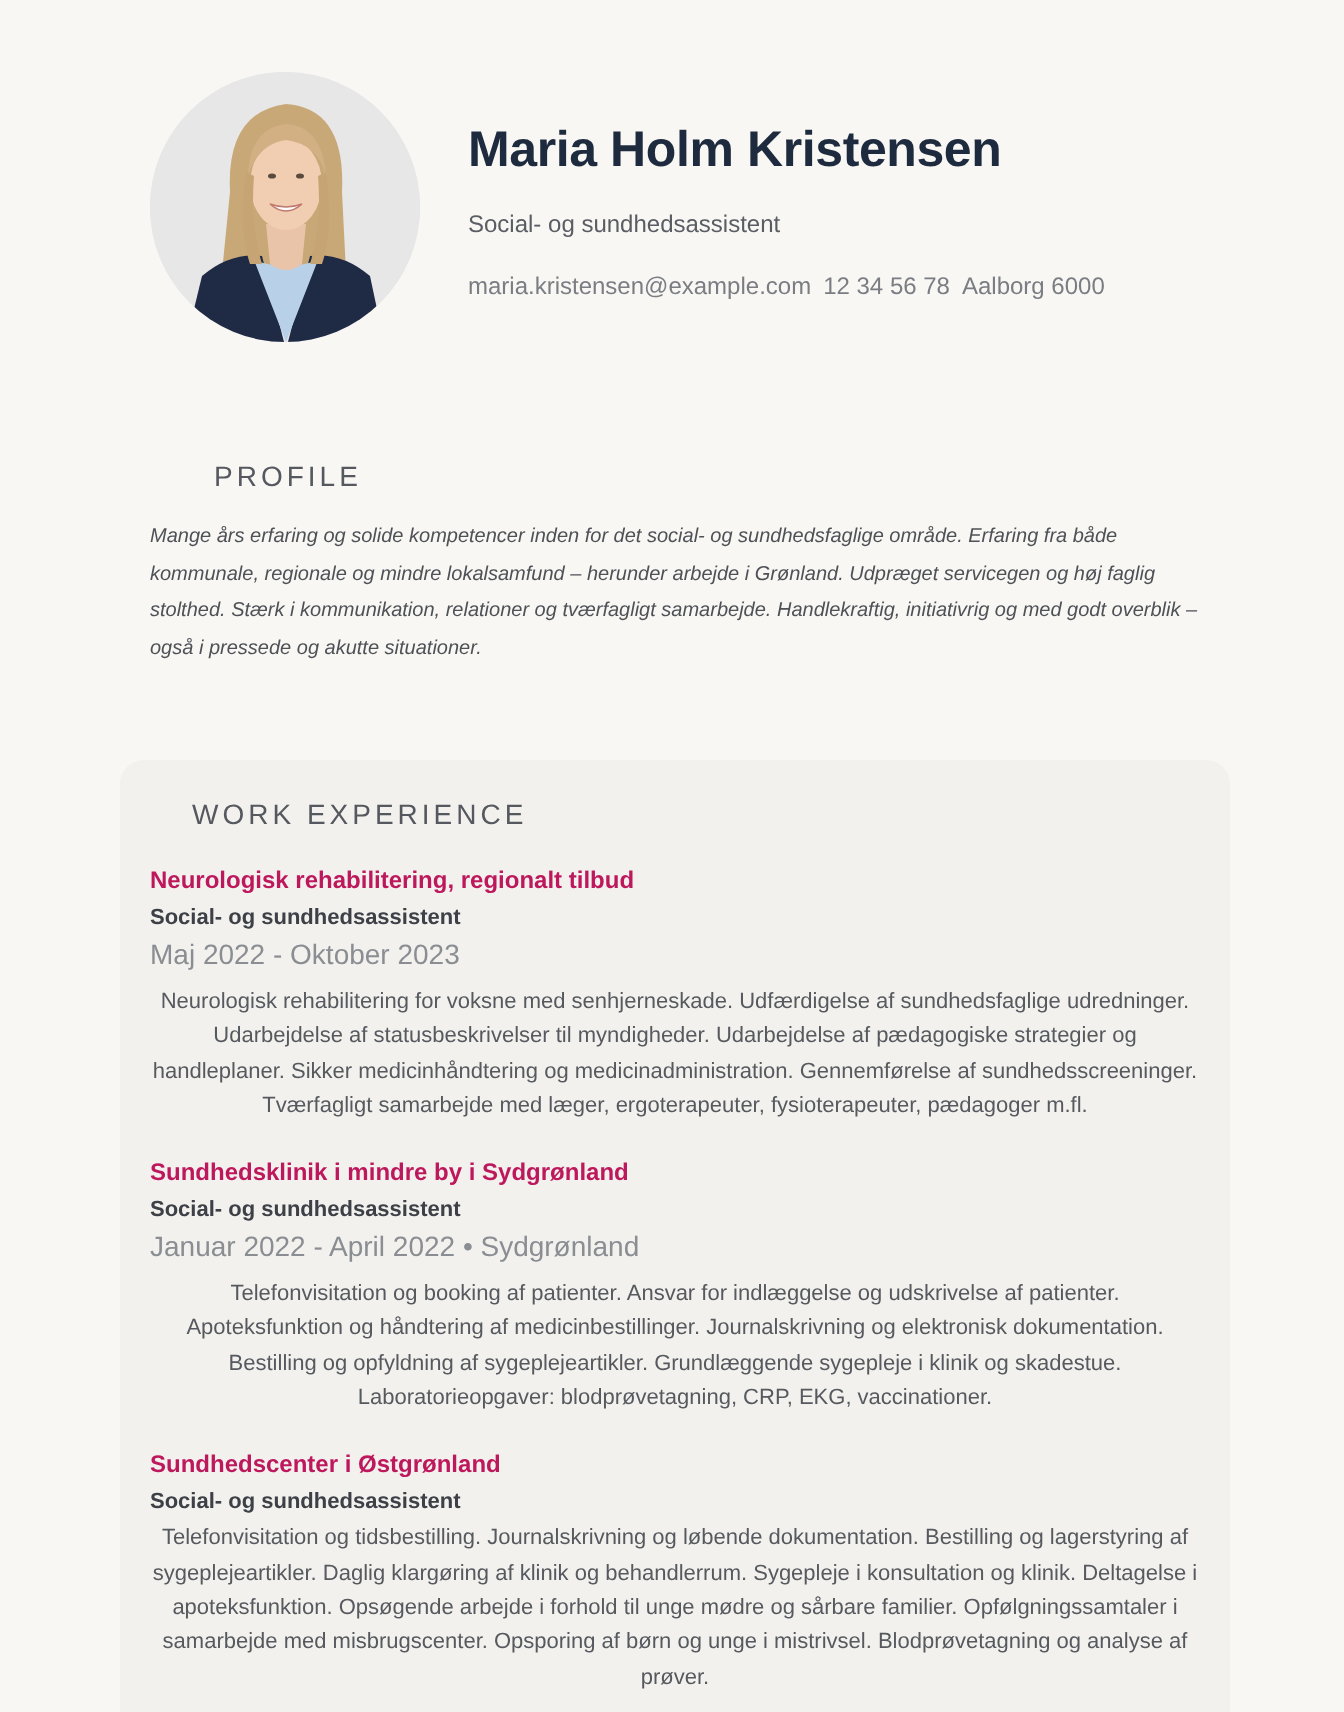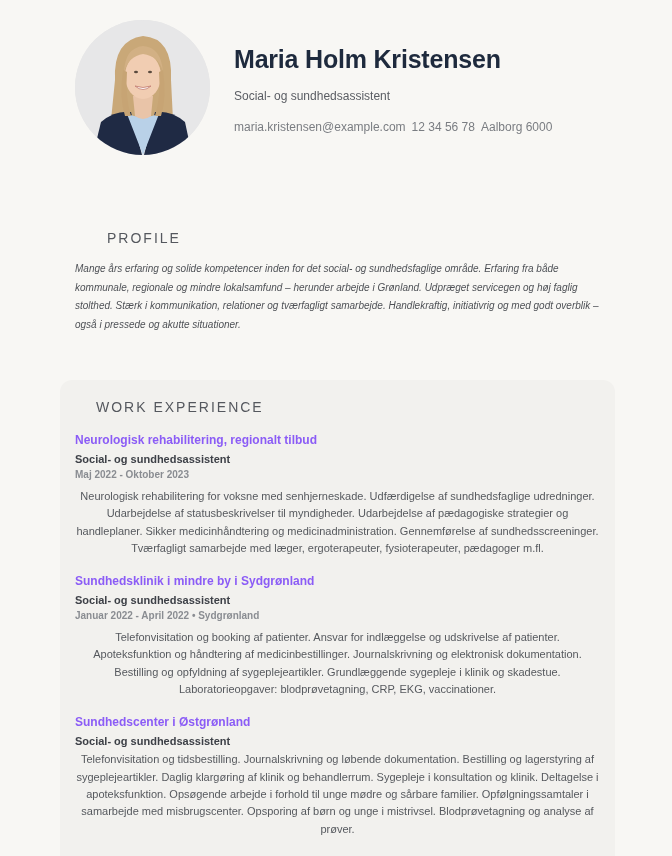--- a/index.html
+++ b/index.html
@@ -5,21 +5,21 @@
     * { box-sizing: border-box; margin: 0; padding: 0; }
     html, body {
       width: 672px; height: 856px; overflow: hidden;
       background: #f8f7f4;
       font-family: "Liberation Sans", "DejaVu Sans", sans-serif;
       color: #4a4d52;
     }
     .page { position: relative; width: 672px; height: 856px; }
 
     
-    .header { position: absolute; left: 75px; top: 20px; width: 540px; height: 136px; }
+    .header { position: absolute; left: 75px; top: 36px; width: 540px; height: 136px; }
     .avatar {
       position: absolute; left: 0; top: 0; width: 135px; height: 135px; border-radius: 50%;
       background: #e6e6e6; overflow: hidden;
     }
     .avatar svg { width: 100%; height: 100%; display: block; }
     .name {
       position: absolute; left: 159px; top: 25px;
       font-size: 25px; font-weight: bold; color: #1e2a3d; letter-spacing: -0.2px;
       white-space: nowrap;
     }
@@ -44,23 +44,23 @@
     .profile p { font-size: 10px; line-height: 18.5px; color: #4e5156; font-style: italic; }
 
     
     .work-card {
       position: absolute; left: 60px; top: 380px; width: 555px; height: 520px;
       background: #f2f1ee; border-radius: 12px;
       padding: 19px 15px 0 15px;
     }
     .work-card .section-title { margin-bottom: 18px; margin-left: 21px; }
     .job { margin-bottom: 17px; }
-    .job-company { font-size: 12px; font-weight: bold; color: #8b5cf6; margin-bottom: 6px; }
+    .job-company { font-size: 12px; font-weight: bold; color: #be185d; margin-bottom: 6px; }
     .job-title { font-size: 11px; font-weight: bold; color: #3d4047; margin-bottom: 4px; }
-    .job-meta { font-size: 10px; color: #8a8d92; margin-bottom: 8px; font-weight: bold; }
+    .job-meta { font-size: 14px; color: #8a8d92; margin-bottom: 8px; }
     .job-desc { font-size: 11px; line-height: 17.3px; color: #56595e; text-align: center; }
   </style>
 </head>
 <body>
 
 <div class="page">
 
   <div class="header">
     <div class="avatar" title="Portrait photo of Maria Holm Kristensen">
       <svg viewBox="0 0 135 135">

